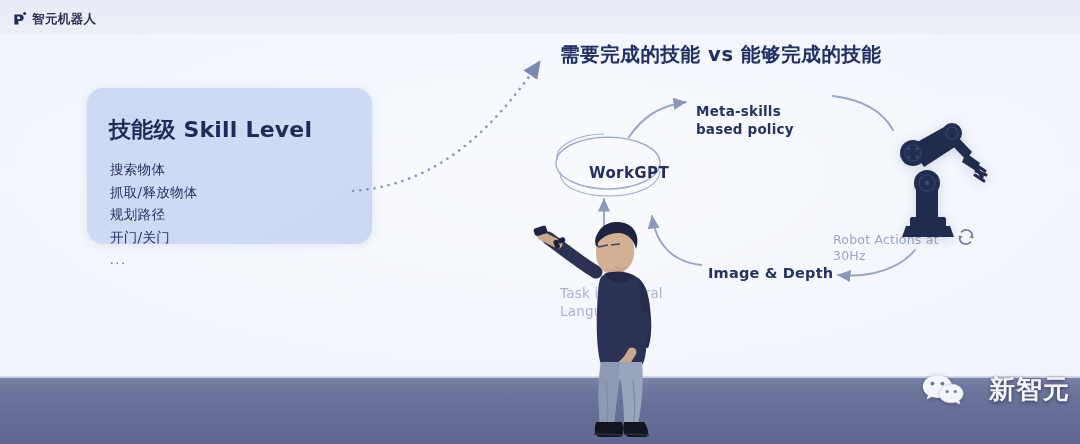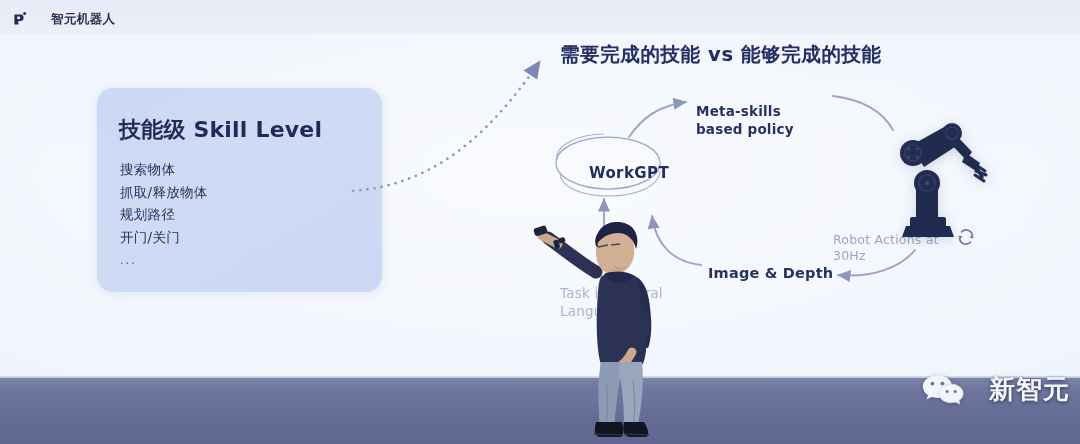--- a/index.html
+++ b/index.html
@@ -11,21 +11,21 @@
   .stage{
     position:relative;width:1080px;height:444px;overflow:hidden;
     background:linear-gradient(180deg,#e9eef8 0%,#eef3fb 14%,#eef3fb 55%,#edf2fa 84%,#eaf0f9 100%);
   }
   
   .header-strip{
     position:absolute;left:0;top:0;width:1080px;height:40px;
     background:linear-gradient(180deg,#e6ebf6 0%,#e9eef7 60%,#eaeff8 100%);
   }
   .brand{
-    position:absolute;left:12px;top:11px;display:flex;align-items:center;gap:22px;text-align:right;
+    position:absolute;left:12px;top:11px;display:flex;align-items:center;gap:3px;text-align:right;
   }
   .brand-mark{
     position:relative;width:17px;height:17px;flex:0 0 auto;
   }
   .brand-mark svg{display:block;}
   .brand-text{
     font-size:12.5px;color:#2a2f52;letter-spacing:.4px;white-space:nowrap;
     font-family:"DejaVu Sans","Liberation Sans",sans-serif;font-weight:600;
   }
   
@@ -34,21 +34,21 @@
     background:linear-gradient(180deg,#eff4fc 0%,#f1f5fc 40%,#f0f4fc 100%);
   }
   
   .screen-vignette{
     position:absolute;inset:0;
     background:radial-gradient(120% 140% at 50% 40%,rgba(255,255,255,.55) 0%,rgba(255,255,255,0) 60%);
     pointer-events:none;
   }
   
   .skill-card{
-    position:absolute;left:97px;top:88px;width:285px;height:204px;
+    position:absolute;left:87px;top:88px;width:285px;height:156px;
     background:linear-gradient(150deg,#cdd9f4 0%,#cfdaf5 45%,#ccd8f3 100%);
     border-radius:16px;
     box-shadow:0 1px 10px rgba(140,160,205,.22);
   }
   .skill-title{
     position:absolute;left:22px;top:27px;
     font-size:22px;font-weight:700;color:#1f2a56;letter-spacing:.2px;
     white-space:nowrap;
     font-family:"DejaVu Sans","Liberation Sans",sans-serif;
   }

